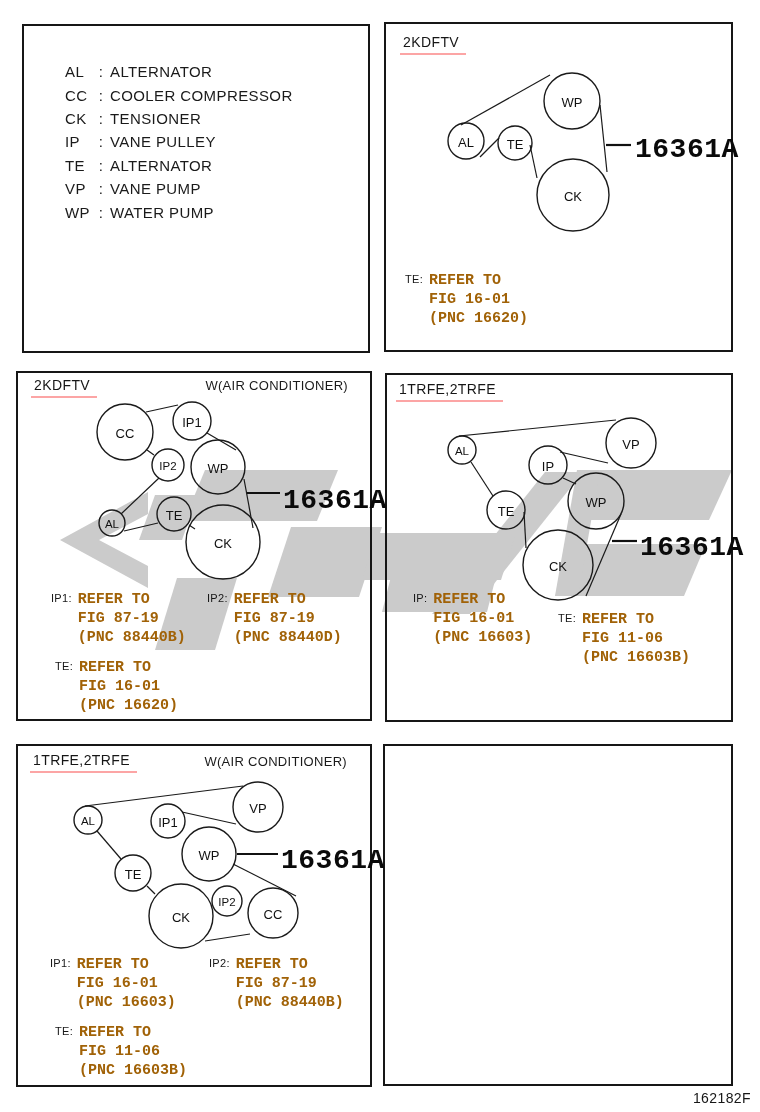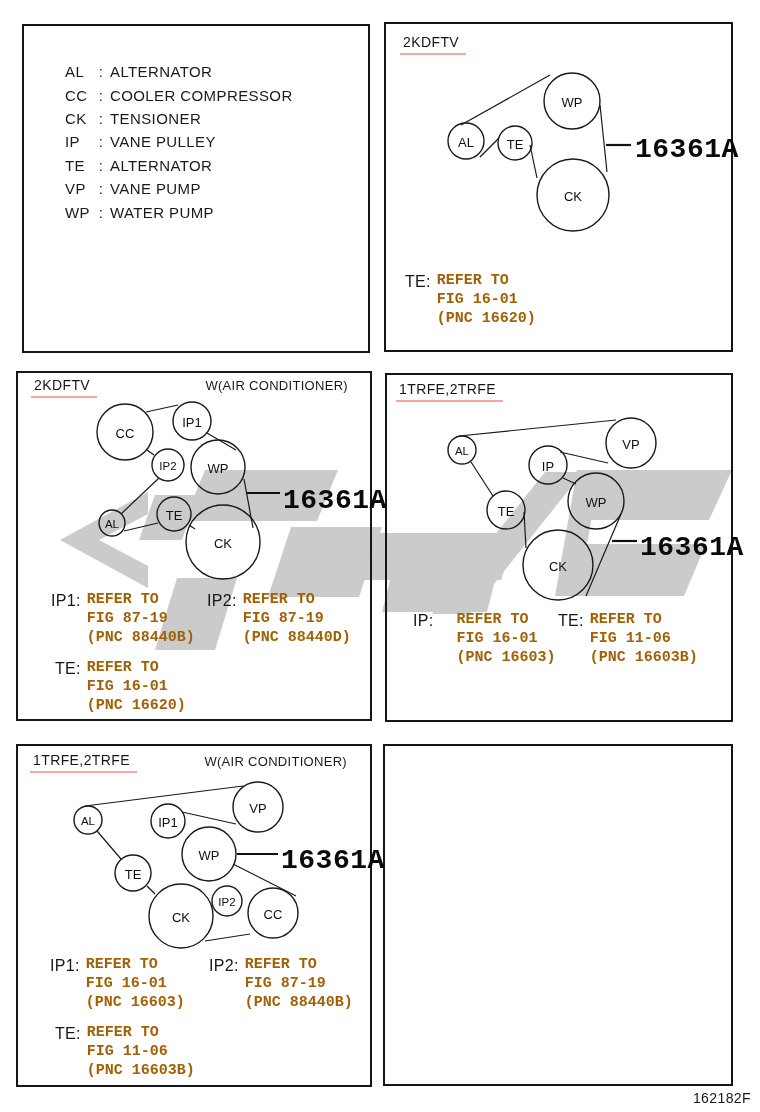--- a/index.html
+++ b/index.html
@@ -29,21 +29,21 @@
   .belt{stroke:#1a1a1a;stroke-width:1.2;fill:none;}
   .leader{stroke:#111111;stroke-width:2.2;}
   .pulley-label{font-family:"Liberation Sans",sans-serif;fill:#111111;text-anchor:middle;}
   
   .part-label{
     position:absolute;font-family:"Liberation Mono","DejaVu Sans Mono",monospace;
     font-weight:bold;font-size:28px;letter-spacing:.5px;white-space:nowrap;z-index:4;color:#0a0a0a;
   }
   
   .note{position:absolute;display:flex;align-items:flex-start;z-index:4;white-space:nowrap;}
-  .note-prefix{font-size:16px;letter-spacing:.3px;margin-top:2px;color:#161616;}
+  .note-prefix{font-size:11px;letter-spacing:.3px;margin-top:2px;color:#161616;}
   .note-lines{margin-left:6px;font-family:"Liberation Mono","DejaVu Sans Mono",monospace;
     font-weight:bold;font-size:15px;line-height:19px;color:#a16207;}
   .footer-code{position:absolute;font-size:14px;letter-spacing:.4px;z-index:4;color:#161616;}
 </style>
 </head>
 <body>
 
 <div class="sheet">
 
   <svg class="wm-layer" width="760" height="1112" viewBox="0 0 760 1112" aria-hidden="true">
@@ -279,21 +279,21 @@
     </div>
     <div class="note" style="left: 55px; top: 658px;">
       <span class="note-prefix">TE:</span>
       <div class="note-lines">
         <div>REFER TO</div>
         <div>FIG 16-01</div>
         <div>(PNC 16620)</div>
       </div>
     </div>
     <div class="part-label" style="left: 640px; top: 532px;">16361A</div>
-    <div class="note" style="left: 413px; top: 610px; gap: 17px;">
+    <div class="note" style="left: 413px; top: 590px;">
       <span class="note-prefix">IP:</span>
       <div class="note-lines">
         <div>REFER TO</div>
         <div>FIG 16-01</div>
         <div>(PNC 16603)</div>
       </div>
     </div>
     <div class="note" style="left: 558px; top: 610px;">
       <span class="note-prefix">TE:</span>
       <div class="note-lines">

